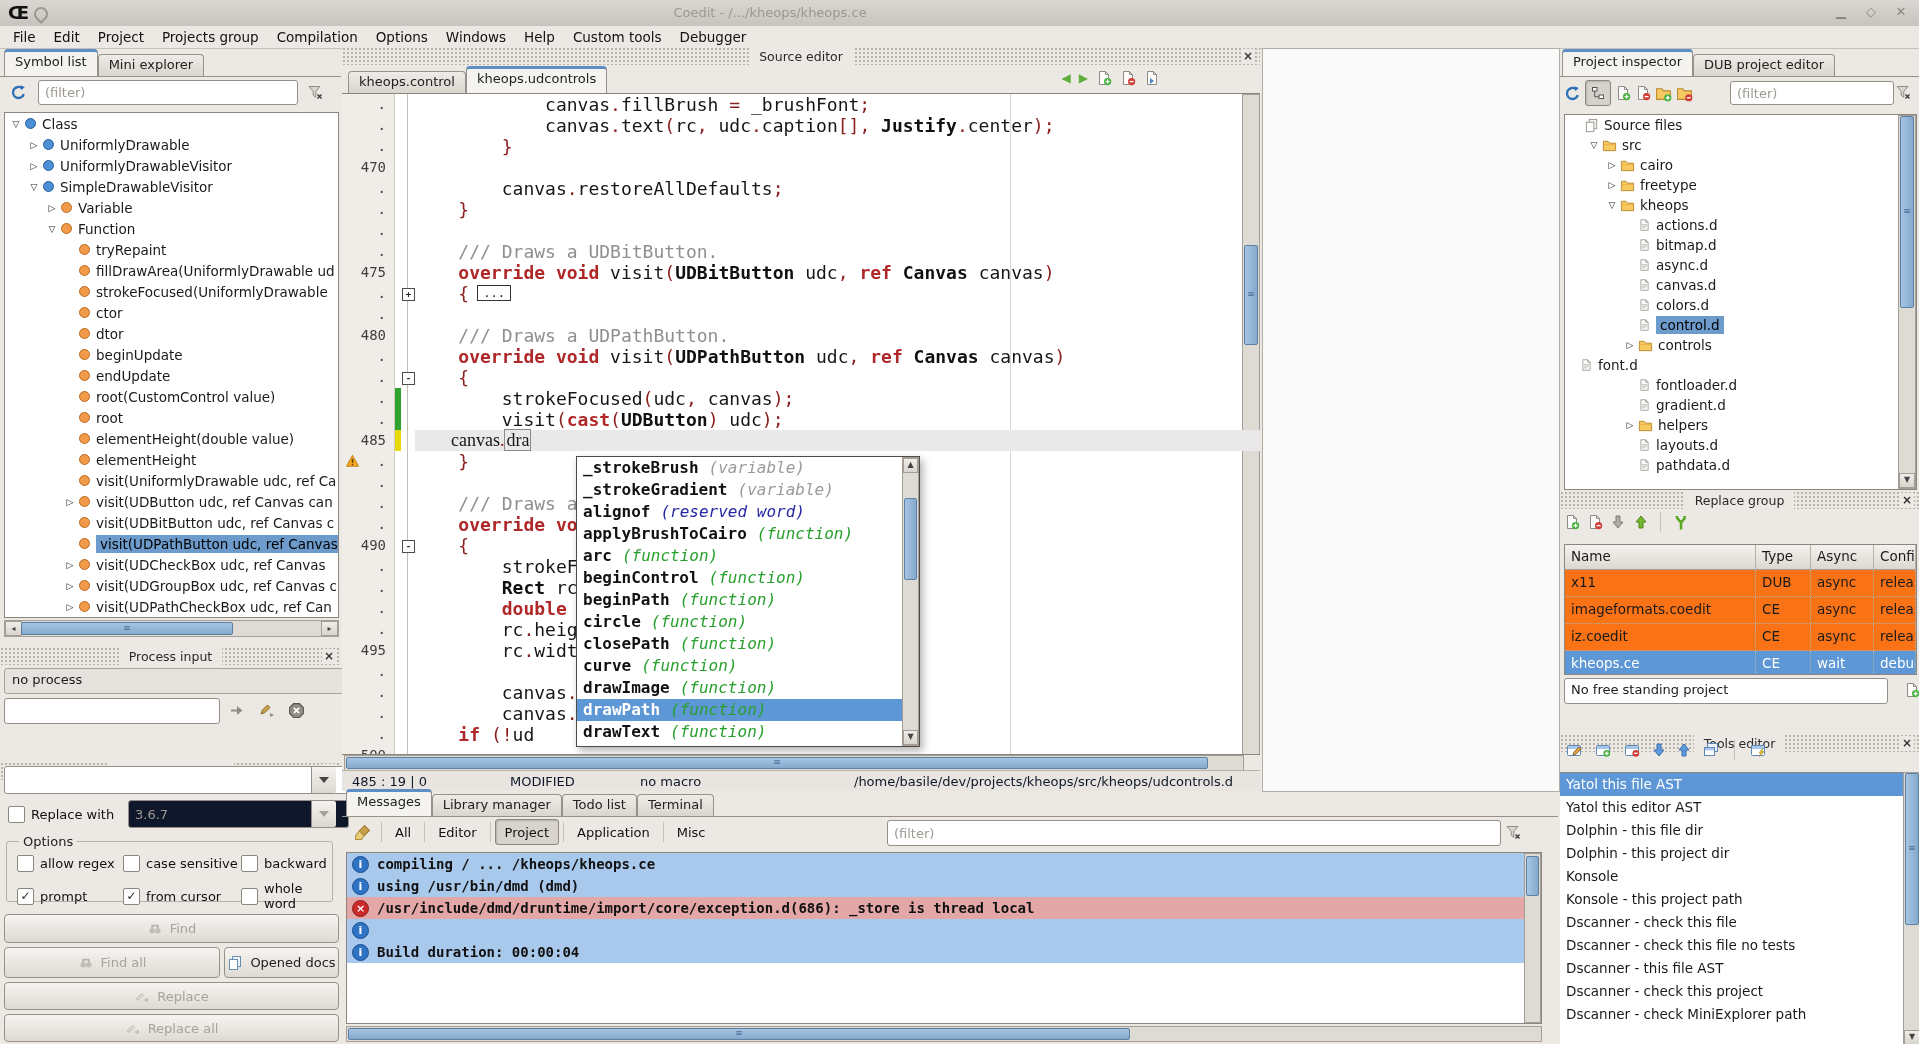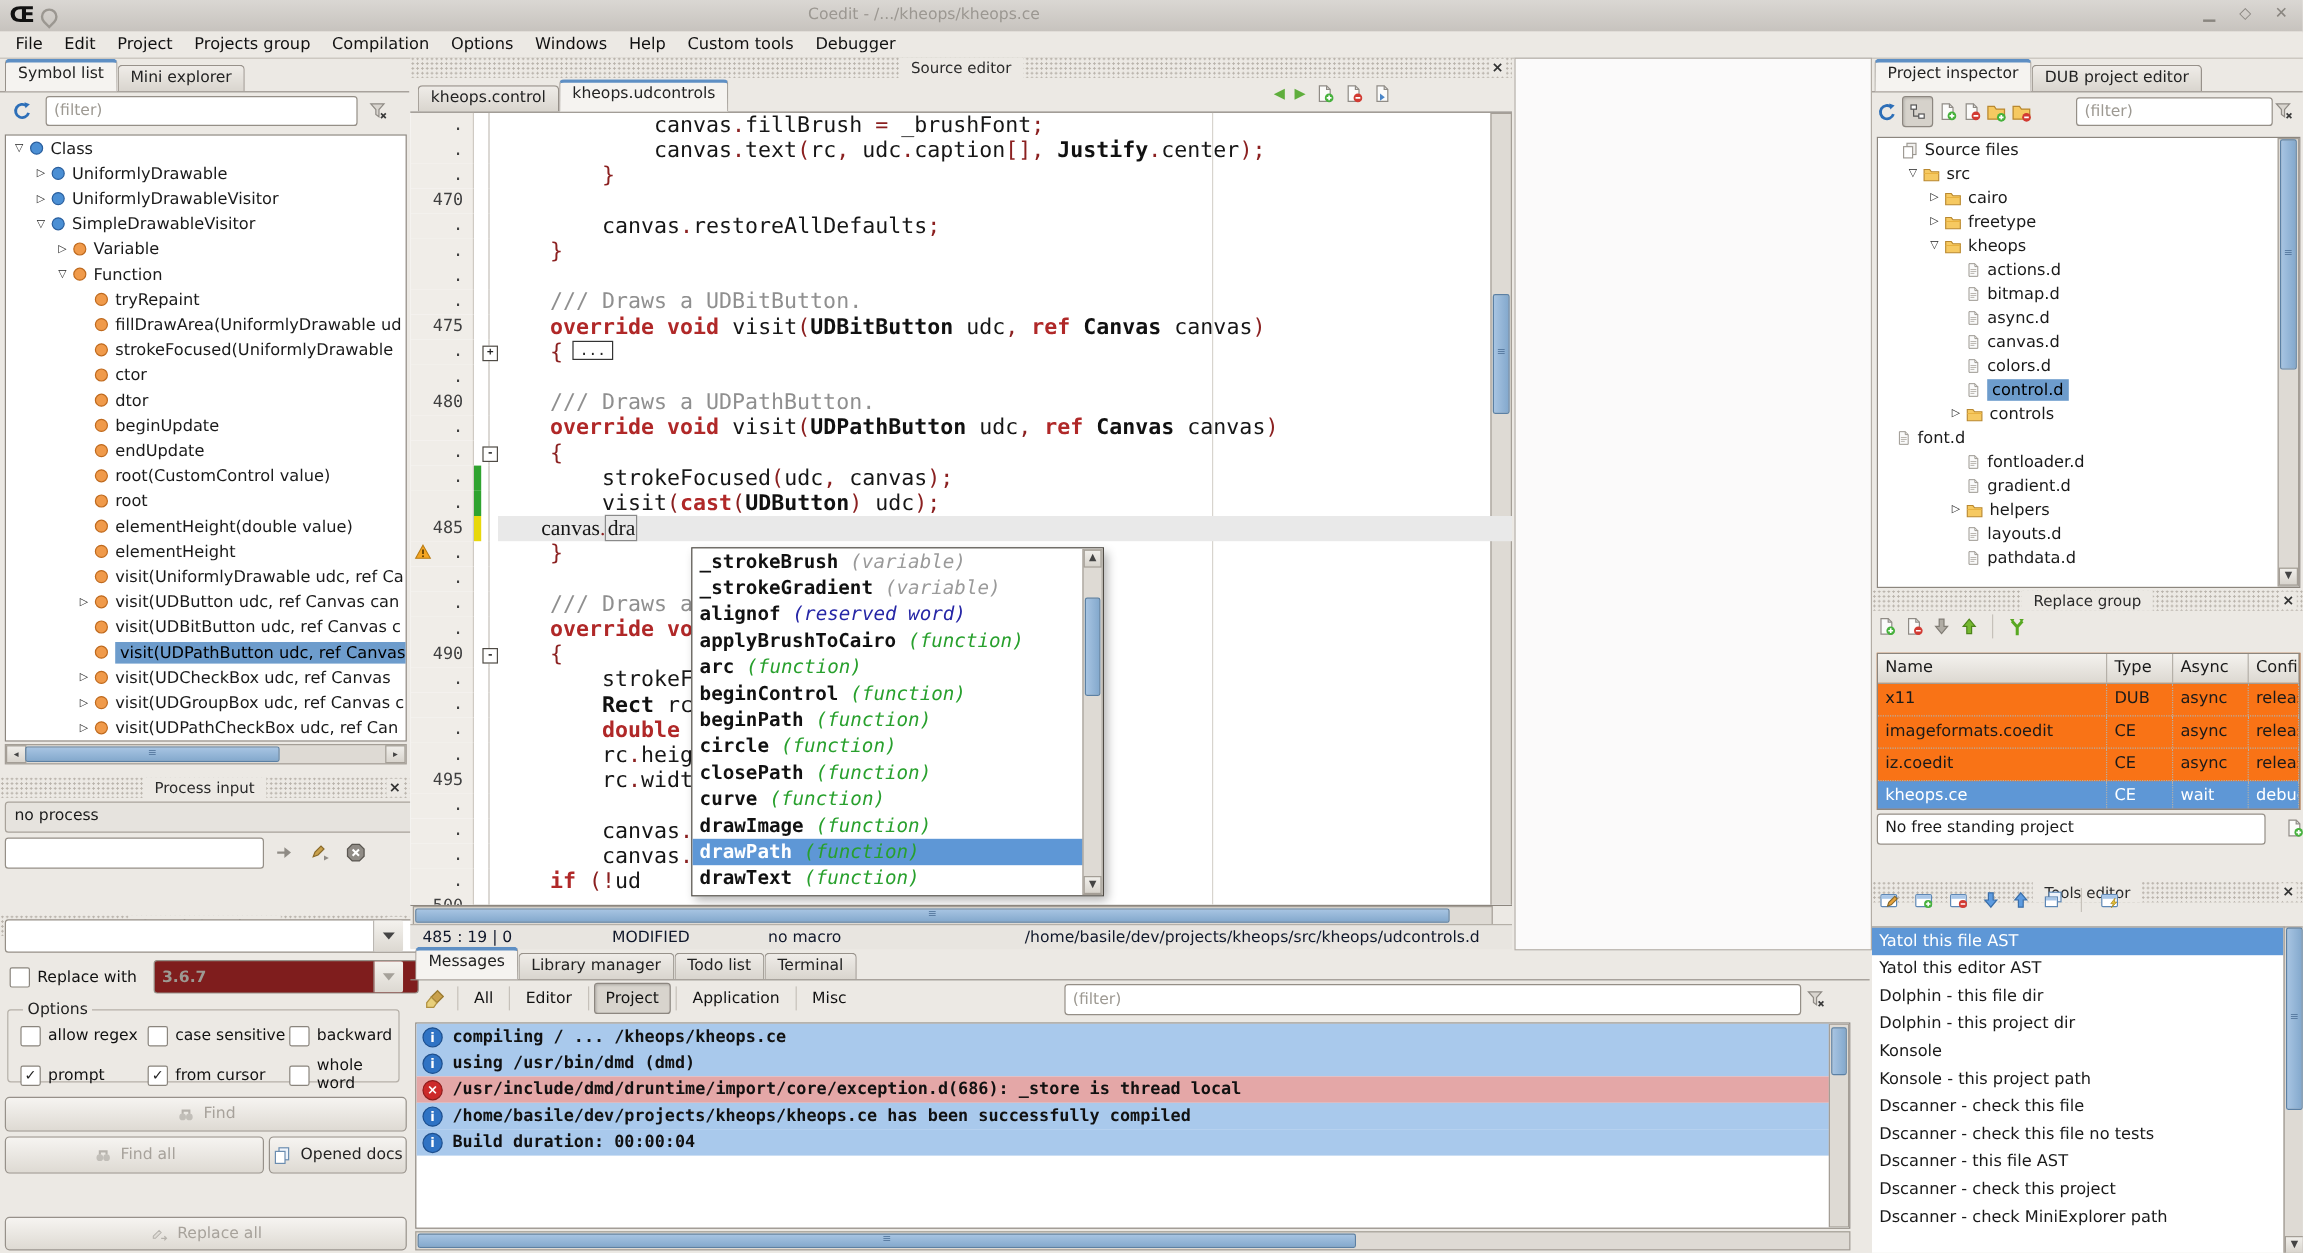--- a/index.html
+++ b/index.html
@@ -337,21 +337,21 @@
     </div>
     <div class="abs" style="left:4px;top:718px;width:333px;height:28px;">
       <input class="input" style="width: 331px; height: 26px; position: absolute;">
       <span class="combo-btn"></span>
     </div>
     <label class="abs cb" style="left:8px;top:758px;">
       <span class="box"></span>
         <span>Replace with</span>
     </label>
     <div class="abs" style="left:128px;top:752px;width:209px;height:28px;">
-      <input class="input" style="width: 207px; height: 26px; position: absolute; background: #7f1d1d; color: rgb(157, 153, 146); font-weight: bold;" disabled="" value="3.6.7">
+      <input class="input" style="width: 207px; height: 26px; position: absolute; background: #0f172a; color: rgb(157, 153, 146);" disabled="" value="3.6.7">
       <span class="combo-btn dis"></span>
     </div>
     <fieldset id="optbox" class="abs" style="left:6px;top:786px;width:315px;height:62px;">
       <legend>Options</legend>
       <div style="display:grid;grid-template-columns:106px 118px auto;row-gap:9px;padding-top:2px;">
           <label class="cb">
             <span class="box"></span>
             <span>allow regex</span>
           </label>
           <label class="cb">
@@ -398,20 +398,29 @@
     </div>
     <div class="abs btn" style="left:224px;top:899px;width:113px;height:29px;">
       <span class="ticon">
           <svg width="16" height="16" viewBox="0 0 16 16" xmlns="http://www.w3.org/2000/svg">
             <rect x="5.5" y="1.5" width="8" height="10" fill="#eef3fa" stroke="#6b8db0"></rect>
             <rect x="2.5" y="4.5" width="8" height="10" fill="#fff" stroke="#6b8db0"></rect>
           </svg>
         </span>
         <span>Opened docs</span>
     </div>
+    <div class="abs btn disabled" style="left:4px;top:934px;width:333px;height:26px;">
+      <span class="ticon">
+          <svg width="16" height="14" viewBox="0 0 16 16" xmlns="http://www.w3.org/2000/svg">
+            <path d="M2 10.5l5.5-5.5 2 2L4 12.5H2z" fill="#d9d5cf" stroke="#8f8b85"></path>
+            <path d="M9.5 12.5h5M12.5 10.5l2 2-2 2" fill="none" stroke="#8f8b85" stroke-width="1.2"></path>
+          </svg>
+        </span>
+        <span>Replace</span>
+    </div>
     <div class="abs btn disabled" style="left:4px;top:966px;width:333px;height:26px;">
       <span class="ticon">
           <svg width="16" height="14" viewBox="0 0 16 16" xmlns="http://www.w3.org/2000/svg">
             <path d="M2 10.5l5.5-5.5 2 2L4 12.5H2z" fill="#d9d5cf" stroke="#8f8b85"></path>
             <path d="M9.5 12.5h5M12.5 10.5l2 2-2 2" fill="none" stroke="#8f8b85" stroke-width="1.2"></path>
           </svg>
         </span>
         <span>Replace all</span>
     </div>
   </div>
@@ -756,21 +765,20 @@
           <div class="mrow info">
             <span class="mic">i</span>
             <span>using /usr/bin/dmd (dmd)</span>
           </div>
           <div class="mrow error">
             <span class="mic err">×</span>
             <span>/usr/include/dmd/druntime/import/core/exception.d(686): _store is thread local</span>
           </div>
           <div class="mrow info">
             <span class="mic">i</span>
-            <span>/home/basile/dev/projects/kheops/kheops.ce has been successfully compiled</span>
           </div>
           <div class="mrow info">
             <span class="mic">i</span>
             <span>Build duration: 00:00:04</span>
           </div>
         </div>
       <div class="sb" style="right:0;top:0;width:15px;height:168px;">
         <div class="thumb" style="left:1px;right:1px;top:2px;height:38px;"></div>
       </div>
     </div>

